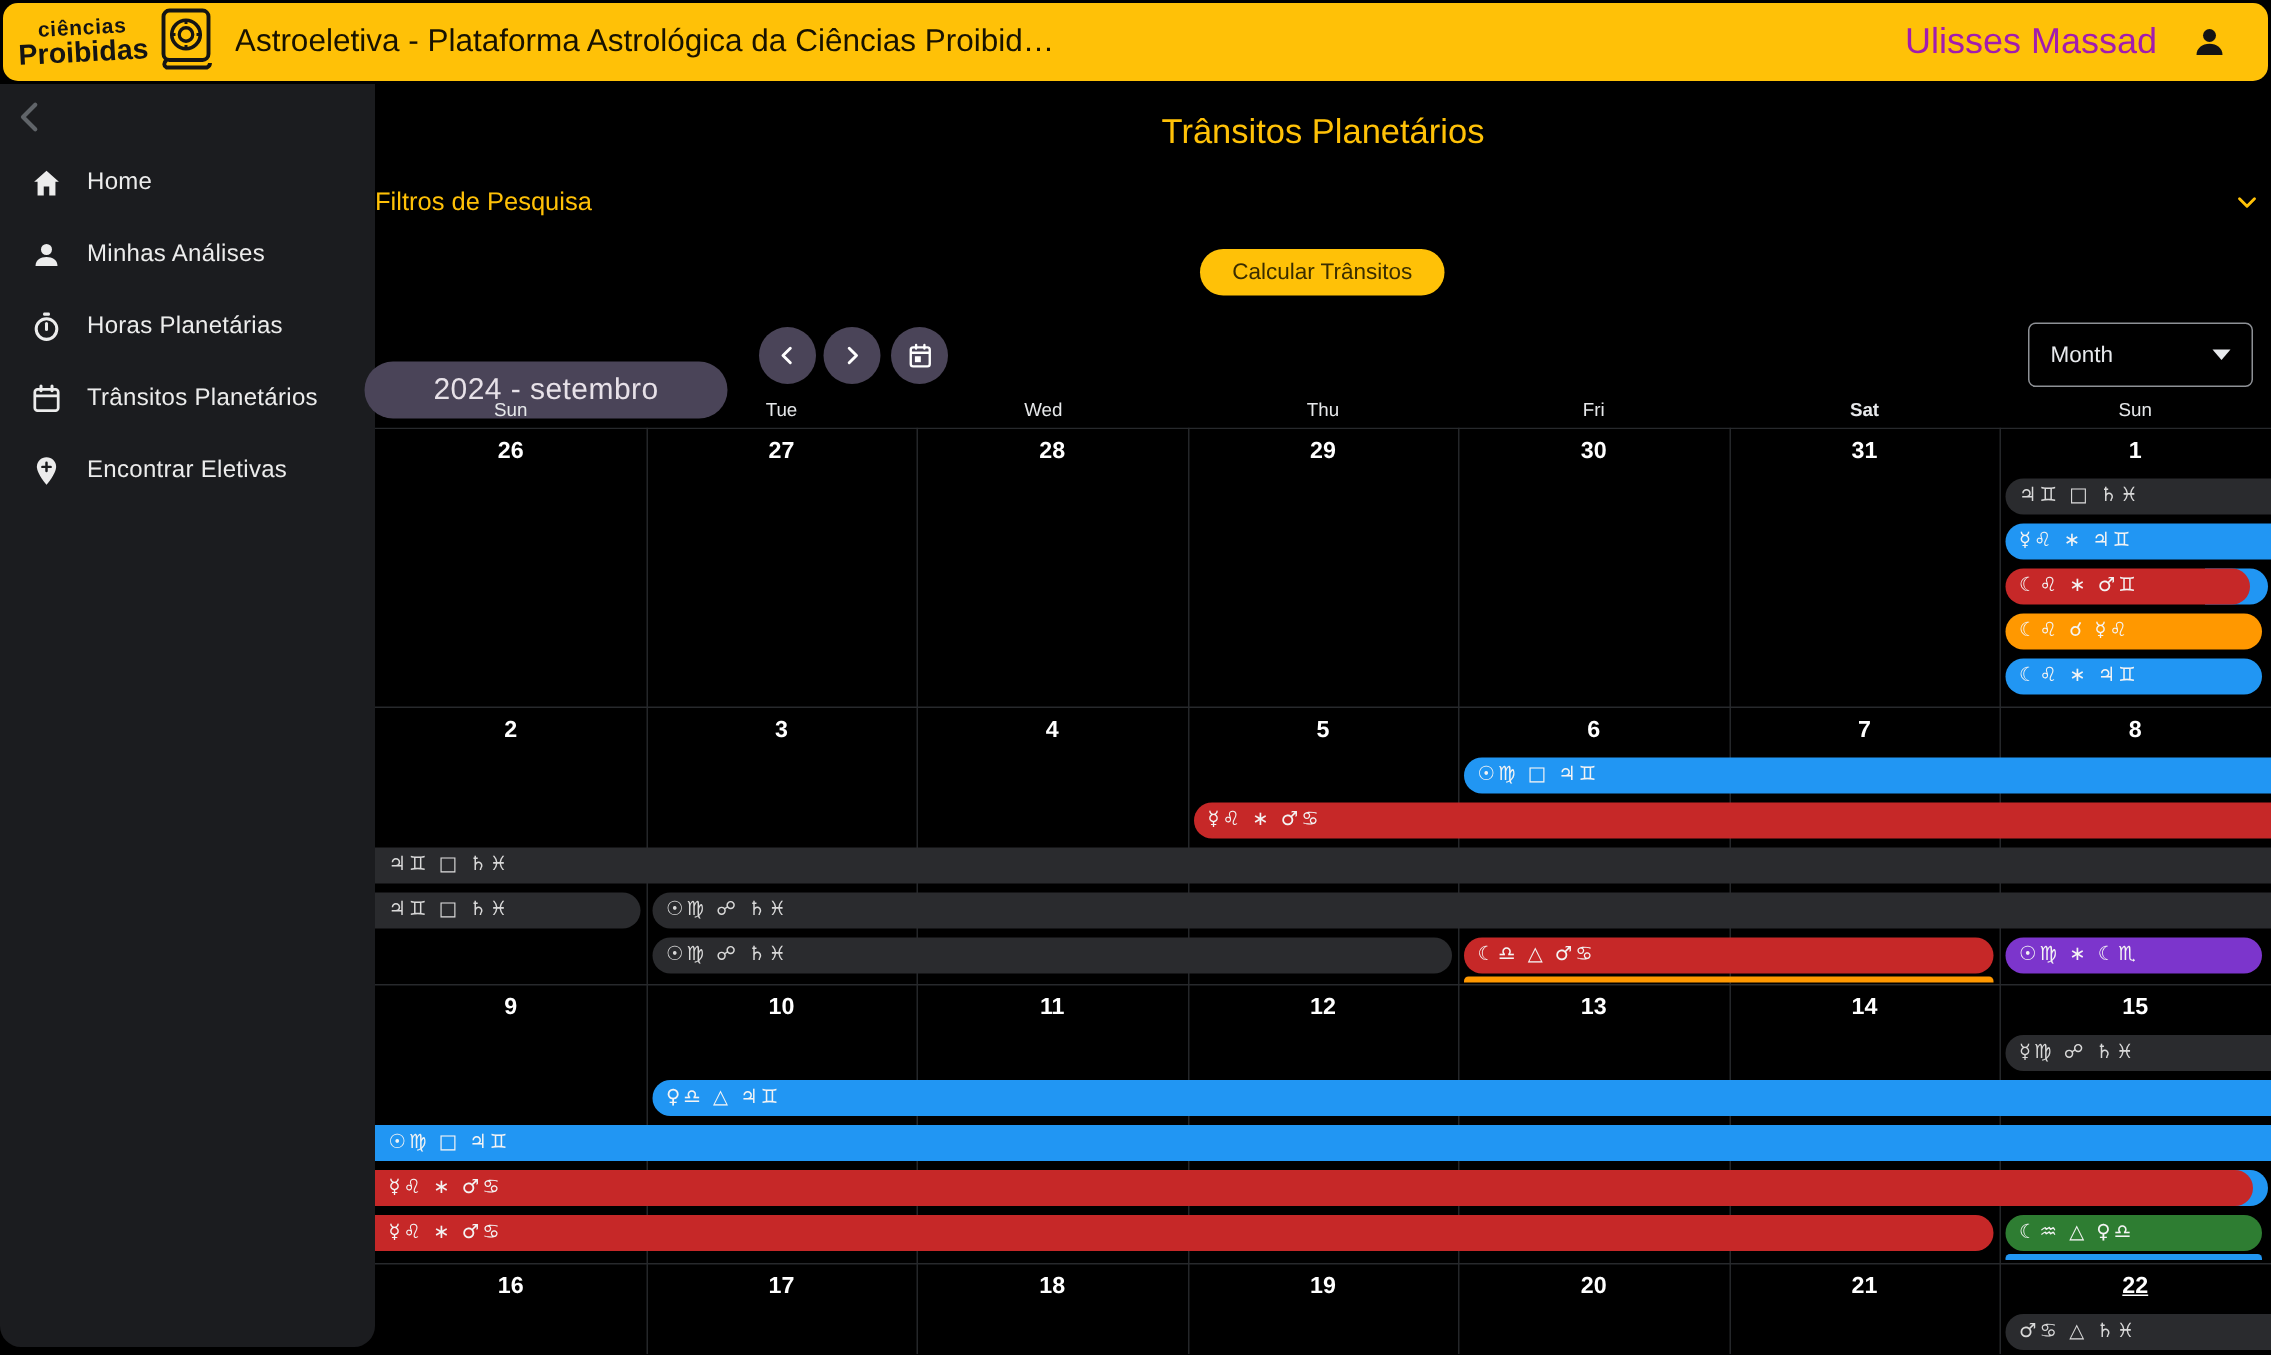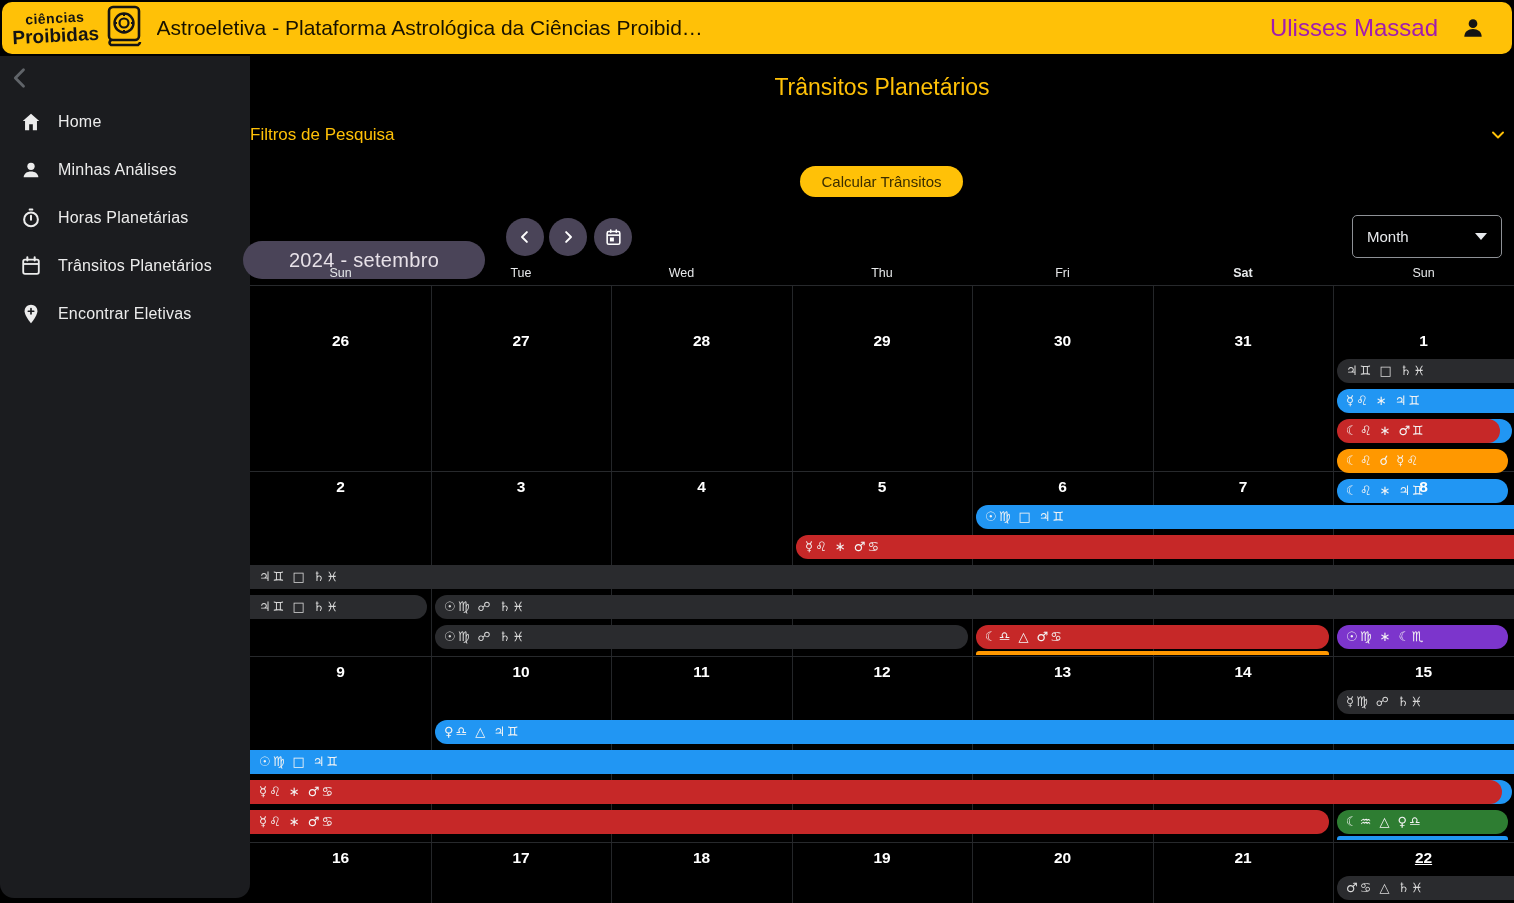--- a/index.html
+++ b/index.html
@@ -186,38 +186,38 @@
       </svg>
   </button>
   <div class="month-select">
     <span class="val">Month</span>
     <span class="tri"></span>
   </div>
 
   <div class="day-headers">
       <span style="left: 0px; width: 181px;">Sun</span>
       <span style="left: 181px; width: 180px;">Tue</span>
-      <span style="left: 341px; width: 181px;">Wed</span>
+      <span style="left: 355px; width: 181px;">Wed</span>
       <span style="left: 542px; width: 180px;">Thu</span>
       <span style="left: 722px; width: 181px;">Fri</span>
       <span style="left: 903px; width: 180px; font-weight: bold;">Sat</span>
       <span style="left: 1083px; width: 181px;">Sun</span>
     </div>
   <div class="grid">
       <div class="vline" style="left: 181px;"></div>
       <div class="vline" style="left: 361px;"></div>
       <div class="vline" style="left: 542px;"></div>
       <div class="vline" style="left: 722px;"></div>
       <div class="vline" style="left: 903px;"></div>
       <div class="vline" style="left: 1083px;"></div>
       <div class="hline" style="top: 0px;"></div>
       <div class="hline" style="top: 185.5px;"></div>
       <div class="hline" style="top: 371px;"></div>
       <div class="hline" style="top: 556.5px;"></div>
-      <div class="week" style="top: 0px; height: 185.5px; margin-top: 40px;">
+      <div class="week" style="top: 0px; height: 185.5px;">
         <div class="date-num" style="left: 0px; width: 181px;">26</div>
         <div class="date-num" style="left: 181px; width: 180px;">27</div>
         <div class="date-num" style="left: 361px; width: 181px;">28</div>
         <div class="date-num" style="left: 542px; width: 180px;">29</div>
         <div class="date-num" style="left: 722px; width: 181px;">30</div>
         <div class="date-num" style="left: 903px; width: 180px;">31</div>
         <div class="date-num" style="left: 1083px; width: 181px;">1</div>
         <div class="ev gray" style="top: 34px; left: 1087px; width: 177px; background: rgb(42, 43, 46); border-radius: 12px 0px 0px 12px;">♃♊ □ ♄♓</div>
         <div class="ev blue" style="top: 64px; left: 1087px; width: 177px; background: rgb(33, 150, 243); border-radius: 12px 0px 0px 12px;">☿♌ ∗ ♃♊</div>
         <div class="ev" style="top: 94px; left: 1220px; width: 42px; background: rgb(33, 150, 243); border-radius: 0px 12px 12px 0px;"></div>

